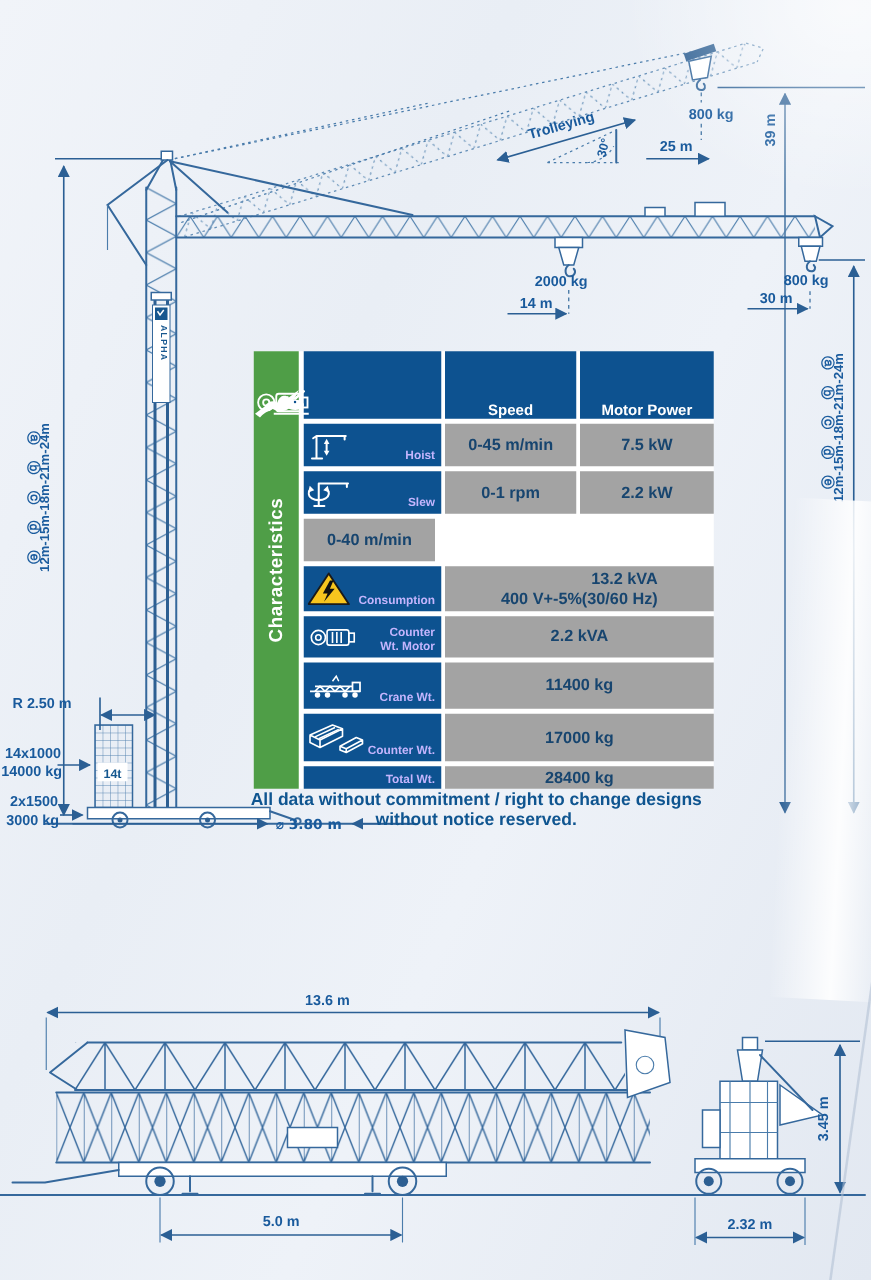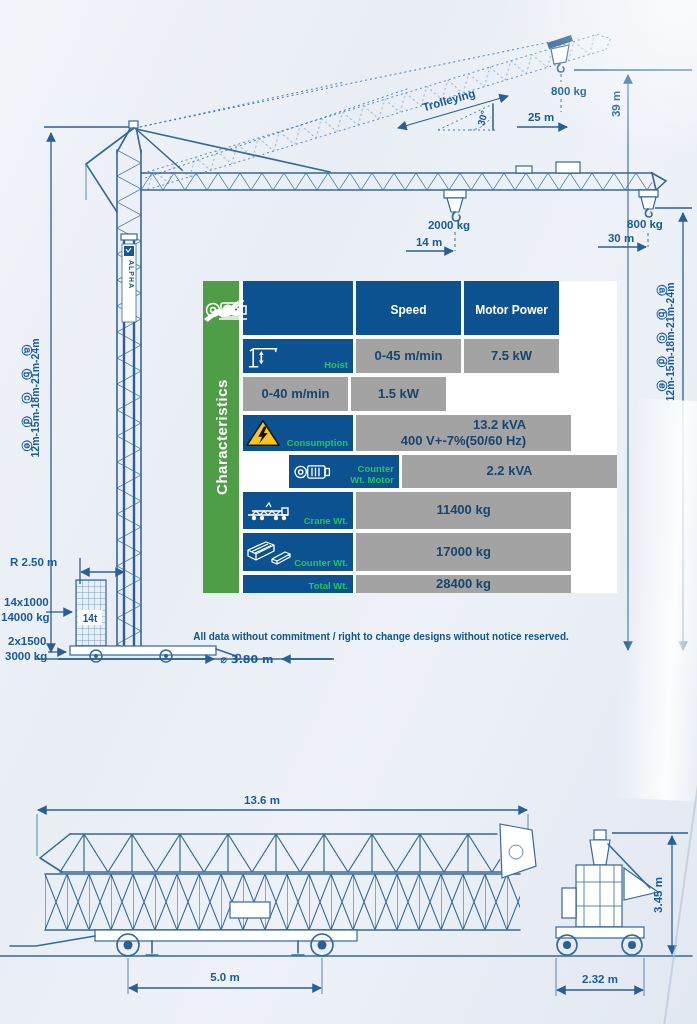--- a/index.html
+++ b/index.html
@@ -34,32 +34,32 @@
   .blocktxt{fill:#14578f;font:700 10px "Liberation Sans",sans-serif;}
 
   
   .spec{position:absolute;left:203px;top:281px;display:flex;background:#fff;}
   .spec-side{width:36px;margin-right:4px;background:#4f9e47;position:relative;}
   .spec-side span{position:absolute;left:50%;top:50%;transform:translate(-50%,-50%) rotate(-90deg);
                   white-space:nowrap;color:#fff;font-size:15px;font-weight:700;letter-spacing:.5px;}
   .grid{display:flex;flex-direction:column;gap:4px;}
   .row{display:flex;gap:3px;}
   .cell{box-sizing:border-box;}
-  .lab{width:110px;background:#0d5290;position:relative;color:#22c55e;}
+  .lab{width:110px;background:#0d5290;position:relative;color:#c4b5fd;}
   .lab .cap{position:absolute;right:5px;bottom:2px;font-size:9.5px;font-weight:700;text-align:right;line-height:1.15;}
   .lab .ic{position:absolute;left:3px;top:50%;transform:translateY(-50%);}
   .val{background:#a3a3a3;color:#17456f;font-size:13px;font-weight:700;
        display:flex;align-items:center;justify-content:center;text-align:center;line-height:1.25;}
-  .w-speed{width:105px;} .w-power{width:95px;} .w-span{width:215px;text-align:right;}
-  .hdr{background:#0d5290;color:#fff;display:flex;flex-direction:column;align-items:center;justify-content:center;padding-top:4px;}
+  .w-speed{width:105px;} .w-power{width:107px;} .w-span{width:215px;text-align:right;}
+  .hdr{background:#0d5290;color:#fff;display:flex;flex-direction:column;align-items:center;justify-content:flex-end;padding-top:4px;}
   .hdr span{font-size:12px;font-weight:700;}
-  .rh{height:54px;} .r34{height:34px;} .r36{height:36px;} .r33{height:33px;margin-left:46px;} .r37{height:37px;} .r38{height:38px;} .r16{height:18px;}
+  .rh{height:54px;} .r34{height:34px;} .r36{height:36px;} .r33{height:33px;} .r37{height:37px;} .r38{height:38px;} .r16{height:18px;}
   .r16 .cap{bottom:1px;}
   .footnote{position:absolute;left:183px;top:631px;width:396px;text-align:center;
-            color:#0f5590;font-size:10px;font-weight:700;}
+            color:#0f5590;font-size:14px;font-weight:700;}
 </style>
 </head>
 <body>
 
 <div class="page">
 
   <svg class="svg-top" width="697" height="760" viewBox="0 0 697 760">
     <defs>
       <marker id="ah" viewBox="0 0 10 10" refX="9" refY="5" markerWidth="7.5" markerHeight="7.5" orient="auto-start-reverse">
           <path d="M0,0 L10,5 L0,10 z" fill="#2b5f94"></path>
@@ -248,38 +248,52 @@
             <line x1="17" y1="13" x2="17" y2="21" stroke="#fff" stroke-width="1.8"></line>
             <polygon points="17,9.5 14.5,14 19.5,14" fill="#fff"></polygon>
             <polygon points="17,24.5 14.5,20 19.5,20" fill="#fff"></polygon>
           </svg>
           <span class="cap">Hoist</span>
         </div>
         <div class="cell val w-speed">0-45 m/min</div>
         <div class="cell val w-power">7.5 kW</div>
       </div>
 
+      <div class="row r34">
+        <div class="cell lab">
+          <svg class="ic" width="36" height="30" viewBox="0 0 40 30">
+            <g stroke="#fff" stroke-width="1.8" fill="none" stroke-linecap="round">
+              <path d="M10,27 V7 M6,27 H15 M10,7 H36 M35,7 V10"></path>
+              <path d="M3,12 A9,6 0 1 0 17,12"></path>
+            </g>
+            <polygon points="2,9 0.5,15 6,13" fill="#fff"></polygon>
+            <polygon points="18,9 19.5,15 14,13" fill="#fff"></polygon>
+          </svg>
+          <span class="cap">Slew</span>
+        </div>
+        <div class="cell val w-speed">0-1 rpm</div>
+        <div class="cell val w-power">2.2 kW</div>
+      </div>
 
       <div class="row r34">
         <div class="cell val w-speed">0-40 m/min</div>
-        <div class="cell val w-power">1.5 kW</div>
       </div>
 
       <div class="row r36">
         <div class="cell lab">
           <svg class="ic" width="34" height="30" viewBox="0 0 36 30">
             <polygon points="18,2 35,28 1,28" fill="#f7c51e" stroke="#1a1a1a" stroke-width="1.6" stroke-linejoin="round"></polygon>
             <polygon points="19,8 13,19 17,19 14,26 23,15 19,15 22,8" fill="#111"></polygon>
           </svg>
           <span class="cap">Consumption</span>
         </div>
         <div class="cell val w-span">
           <div>
             <div>13.2 kVA</div>
-            <div>400 V+-7%(50/60 Hz)</div>
+            <div>400 V+-5%(30/60 Hz)</div>
           </div>
         </div>
       </div>
 
       <div class="row r33">
         <div class="cell lab">
           <svg class="ic" width="40" height="24" viewBox="0 0 46 26">
             <g stroke="#fff" stroke-width="1.5" fill="none">
               <circle cx="10" cy="13" r="6.5"></circle>
                 <circle cx="10" cy="13" r="2.5"></circle>

